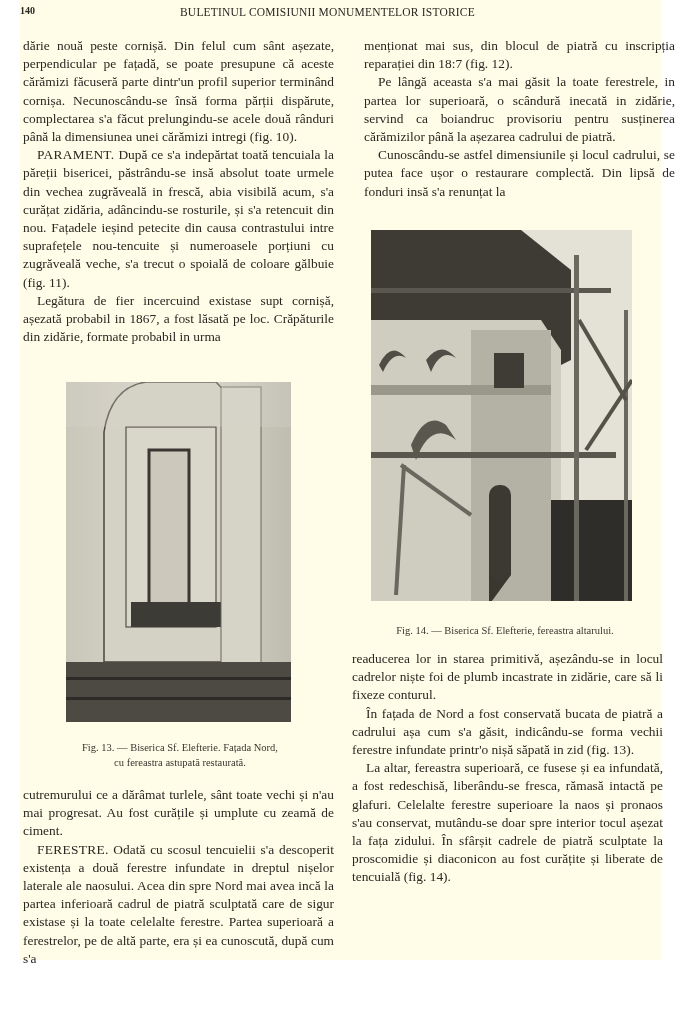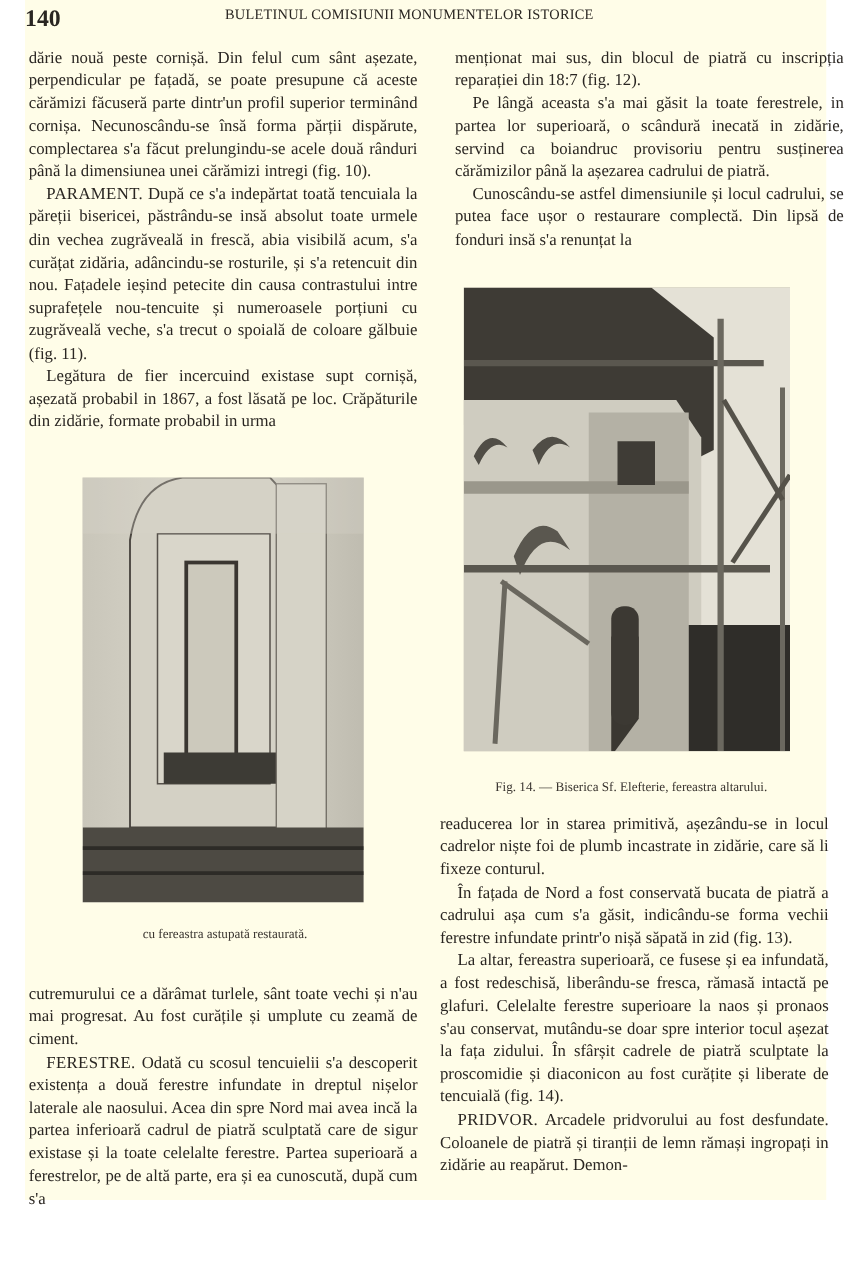--- a/index.html
+++ b/index.html
@@ -10,21 +10,21 @@
     color:#2a2622;
   }
   .sheet {
     position:absolute; left:20px; top:0; width:641px; height:960px;
     background:#fffde8;
   }
   .header {
     position:absolute; top:5px; left:20px; width:641px; height:20px;
   }
   .page-num {
-    position:absolute; left:0; top:0; font-size:19px; font-weight:bold;
+    position:absolute; left:0; top:0; font-size:10px; font-weight:bold;
     font-family:"Liberation Serif", serif;
   }
   .running-title {
     position:absolute; left:160px; top:1px; font-size:11.5px; letter-spacing:0.2px;
     font-family:"Liberation Serif", serif;
   }
   .col {
     position:absolute; font-family:"Liberation Serif", serif;
     font-size:13.4px; line-height:18.2px; text-align:justify;
   }
@@ -78,20 +78,21 @@
     <rect x="83" y="68" width="40" height="155" fill="#ccc9bc" stroke="#3a3631" stroke-width="3"></rect>
     <rect x="65" y="220" width="90" height="25" fill="#3d3b35"></rect>
     <rect x="155" y="5" width="40" height="290" fill="#d6d3c7" stroke="#6a665e" stroke-width="1"></rect>
     <rect x="0" y="280" width="225" height="60" fill="#4d4a43"></rect>
     <rect x="0" y="295" width="225" height="3" fill="#2d2b27"></rect>
     <rect x="0" y="315" width="225" height="3" fill="#2d2b27"></rect>
     <rect x="0" y="0" width="225" height="45" fill="#d8d5c9" opacity="0.3"></rect>
   </svg>
 </div>
 <div class="caption cap13">
+  <div>Fig. 13. — Biserica Sf. Elefterie. Fațada Nord,</div>
   <div>cu fereastra astupată restaurată.</div>
 </div>
 
 <div class="col left-bot">
   <p>cutremurului ce a dărâmat turlele, sânt toate vechi și n'au mai progresat. Au fost curățile și umplute cu zeamă de ciment.</p>
   <p class="indent"><span class="sc">FERESTRE.</span><span> Odată cu scosul tencuielii s'a descoperit existența a două ferestre infundate in dreptul nișelor laterale ale naosului. Acea din spre Nord mai avea incă la partea inferioară cadrul de piatră sculptată care de sigur existase și la toate celelalte ferestre. Partea superioară a ferestrelor, pe de altă parte, era și ea cunoscută, după cum s'a</span></p>
 </div>
 
 <div class="col right-top">
   <p>menționat mai sus, din blocul de piatră cu inscripția reparației din 18:7 (fig. 12).</p>
@@ -122,14 +123,13 @@
     <line x1="30" y1="235" x2="100" y2="285" stroke="#6a675e" stroke-width="4"></line>
     <line x1="33" y1="235" x2="25" y2="365" stroke="#6a675e" stroke-width="4"></line>
   </svg>
 </div>
 <div class="caption cap14">Fig. 14. — Biserica Sf. Elefterie, fereastra altarului.</div>
 
 <div class="col right-bot">
   <p>readucerea lor in starea primitivă, așezându-se in locul cadrelor niște foi de plumb incastrate in zidărie, care să li fixeze conturul.</p>
   <p class="indent">În fațada de Nord a fost conservată bucata de piatră a cadrului așa cum s'a găsit, indicându-se forma vechii ferestre infundate printr'o nișă săpată in zid (fig. 13).</p>
   <p class="indent">La altar, fereastra superioară, ce fusese și ea infundată, a fost redeschisă, liberându-se fresca, rămasă intactă pe glafuri. Celelalte ferestre superioare la naos și pronaos s'au conservat, mutându-se doar spre interior tocul așezat la fața zidului. În sfârșit cadrele de piatră sculptate la proscomidie și diaconicon au fost curățite și liberate de tencuială (fig. 14).</p>
-  <p class="indent"><span class="sc">PRIDVOR.</span><span> Arcadele pridvorului au fost desfundate. Coloanele de piatră și tiranții de lemn rămași ingropați in zidărie au reapărut. Demon-</span></p>
 </div>
 
 </body></html>

